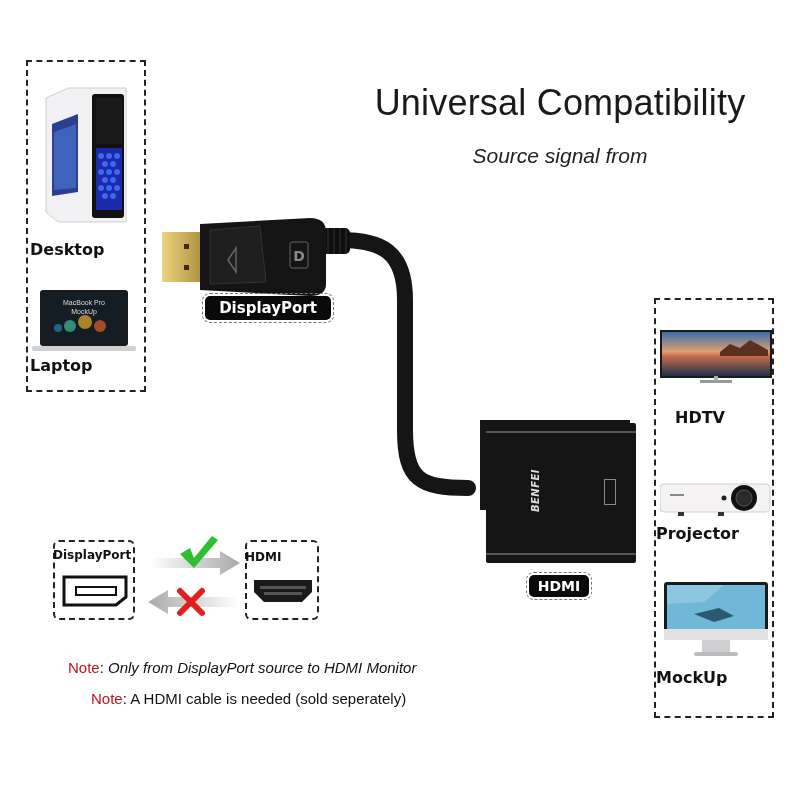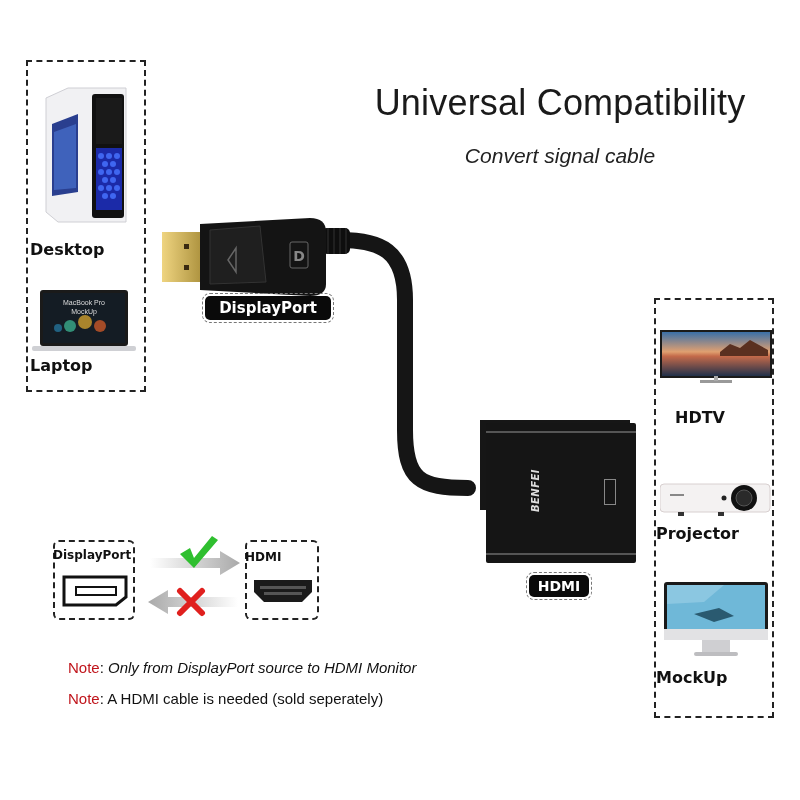--- a/index.html
+++ b/index.html
@@ -12,21 +12,21 @@
   .pill { position:absolute; background:#0a0a0a; color:#fff; font-family:"DejaVu Sans", sans-serif; font-weight:bold; border-radius:5px; outline:1px dashed #777; outline-offset:2px; text-align:center; }
   .note { position:absolute; left:68px; font-size:15px; color:#111; white-space:nowrap; }
   .note .red { color:#c0141b; }
   .note i { font-style:italic; }
 </style>
 </head>
 <body>
 
 <div class="abs title">Universal Compatibility</div>
 <div class="abs subtitle">
-  <div>Convert signal cable</div>
+  <div>Source signal from</div>
 </div>
 
 <div class="dash-box" style="left:26px;top:60px;width:120px;height:332px;"></div>
 
 <div class="abs" style="left:38px;top:84px;width:96px;height:146px;">
   <svg width="96" height="146" viewBox="0 0 96 146">
     <path d="M8 14 L30 4 L88 4 L88 138 L20 138 L8 128 Z" fill="#f1f1f3" stroke="#cfcfd4"></path>
     <path d="M14 40 L40 30 L40 108 L14 112 Z" fill="#2a3f8f"></path>
     <path d="M16 48 L38 40 L38 104 L16 106 Z" fill="#4f7ad8" opacity="0.6"></path>
     <rect x="54" y="10" width="32" height="124" rx="3" fill="#111"></rect>
@@ -210,15 +210,15 @@
   <svg width="62" height="30" viewBox="0 0 62 30">
     <path d="M2 4 L60 4 L60 16 L50 26 L12 26 L2 16 Z" fill="#1a1a1a"></path>
     <rect x="8" y="10" width="46" height="3" fill="#555"></rect>
     <rect x="12" y="16" width="38" height="3" fill="#555"></rect>
   </svg>
 </div>
 
 <div class="note" style="top:659px;">
   <span class="red">Note</span><span>:</span><i> Only from DisplayPort source to HDMI Monitor</i>
 </div>
-<div class="note" style="top:690px;">
+<div class="note" style="top:690px;margin-left:23px;">
   <span class="red">Note</span><span>:</span><span> A HDMI cable is needed (sold seperately)</span>
 </div>
 
 </body></html>

